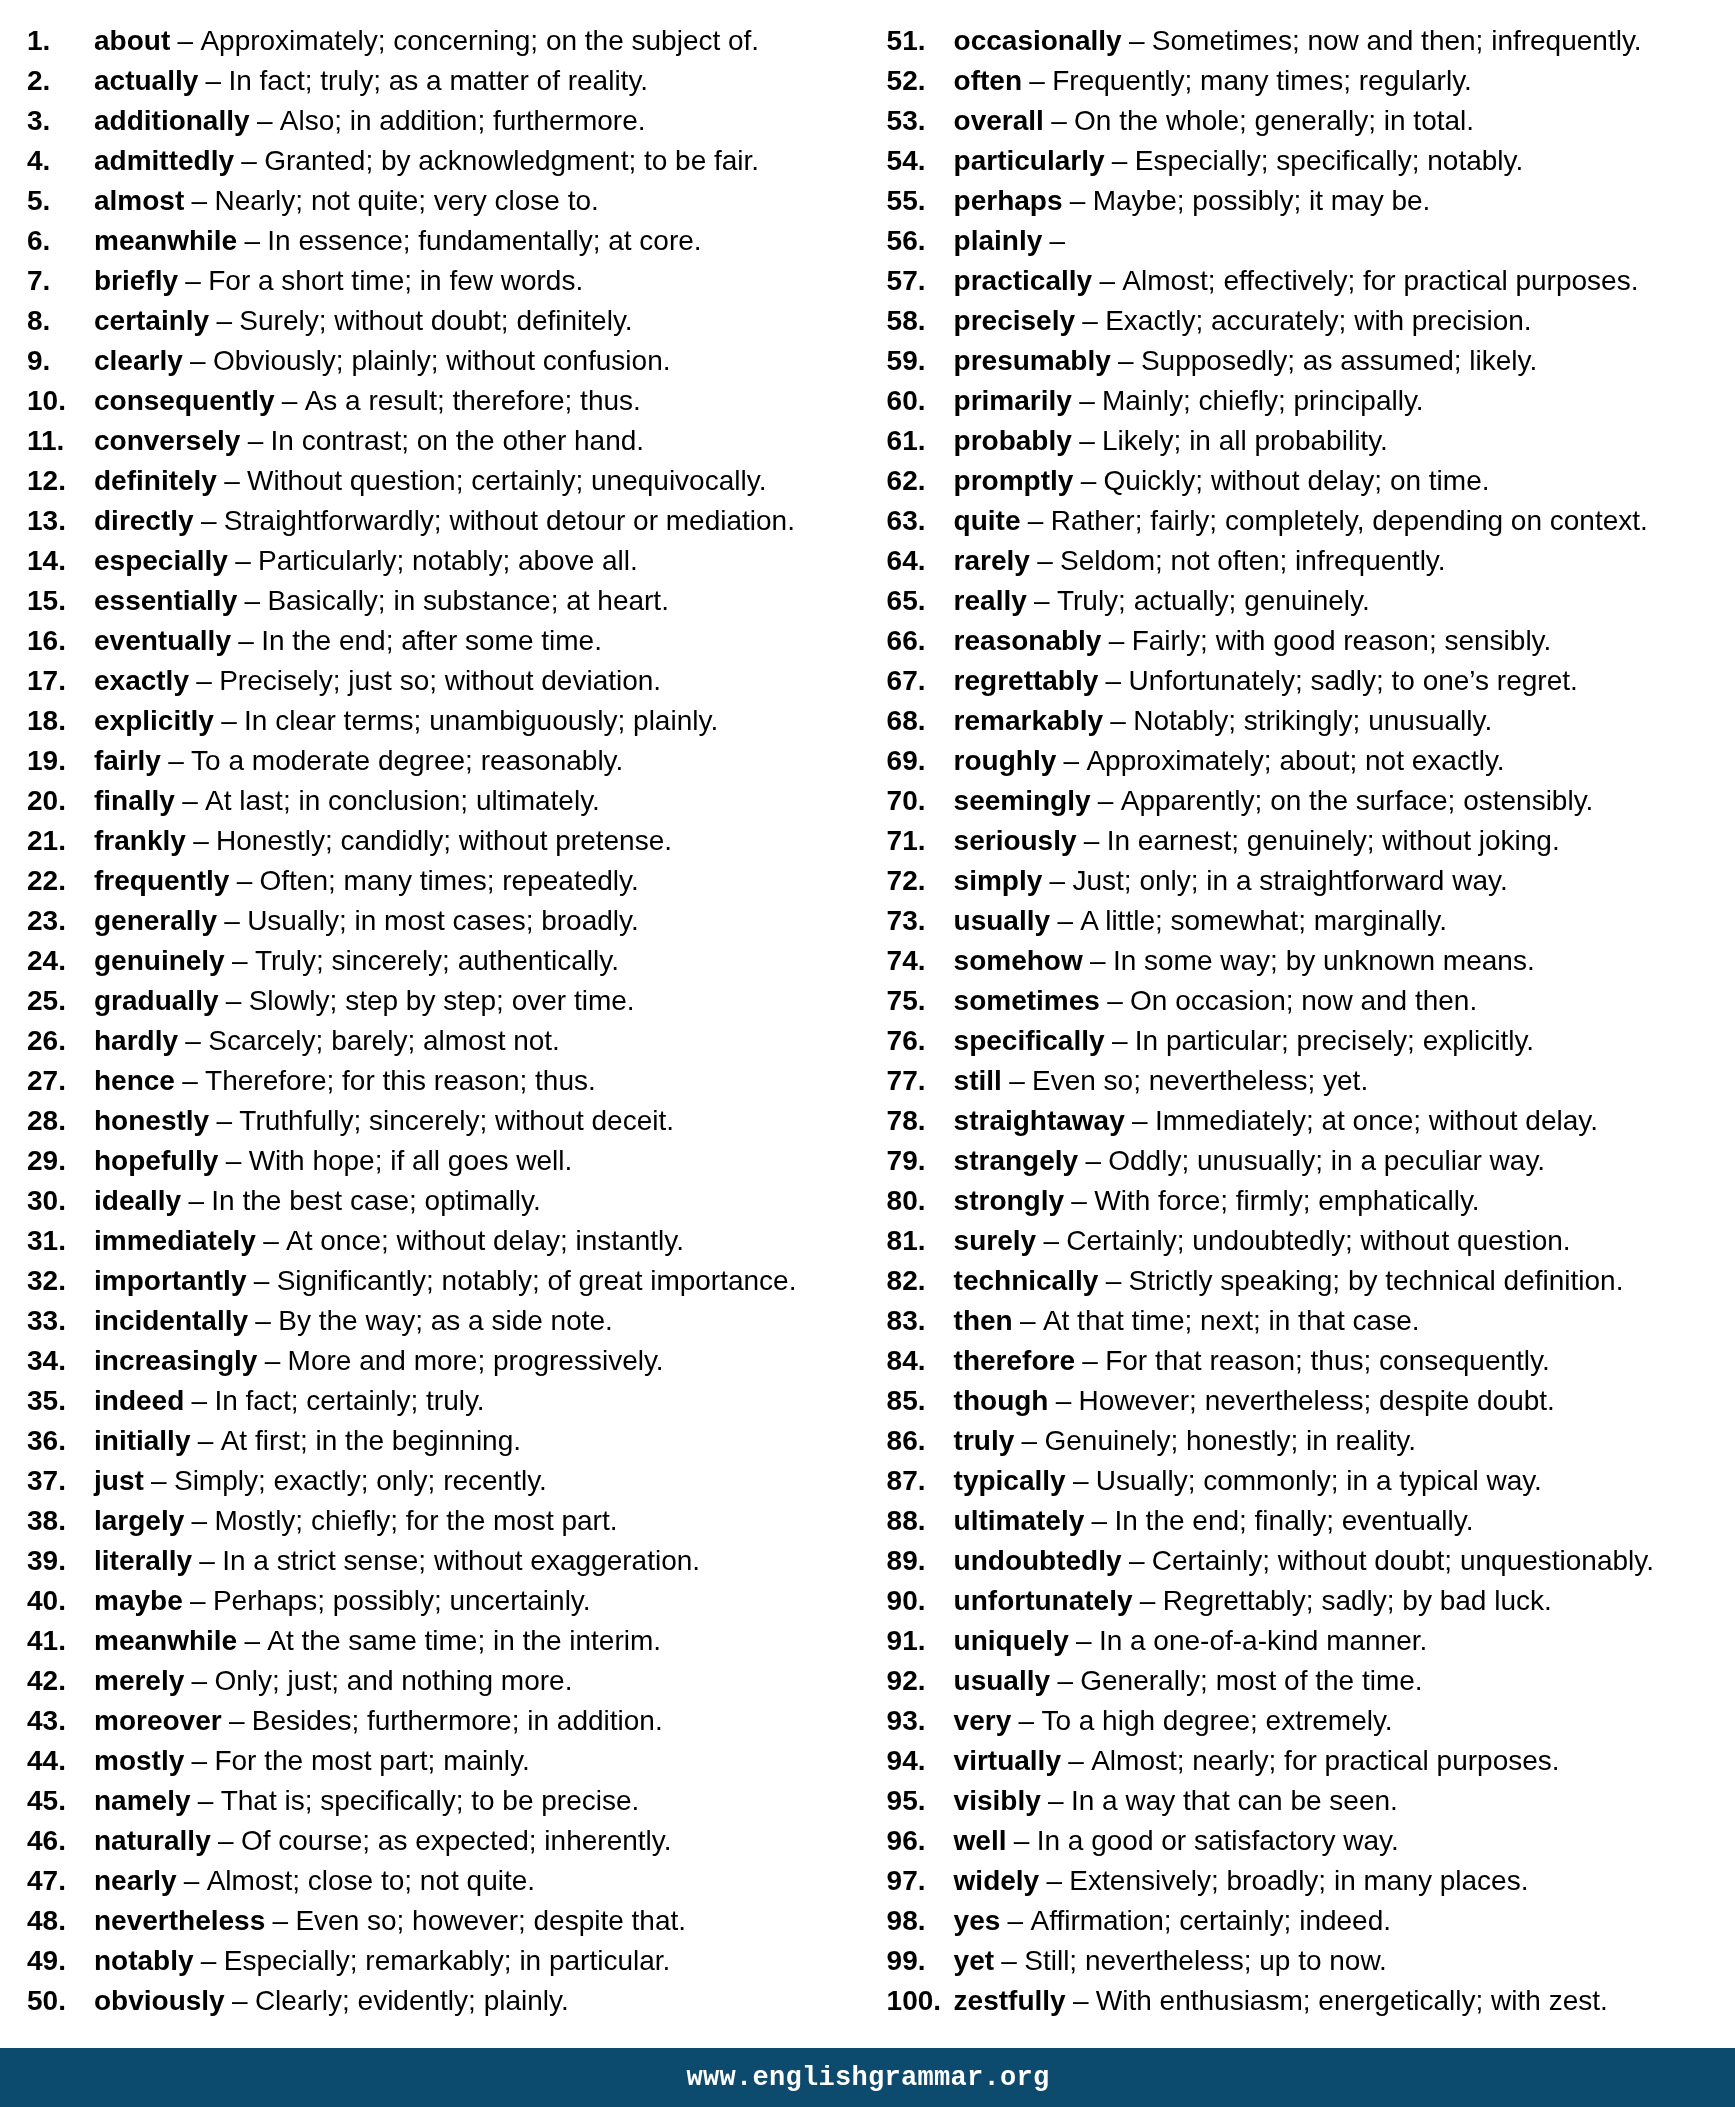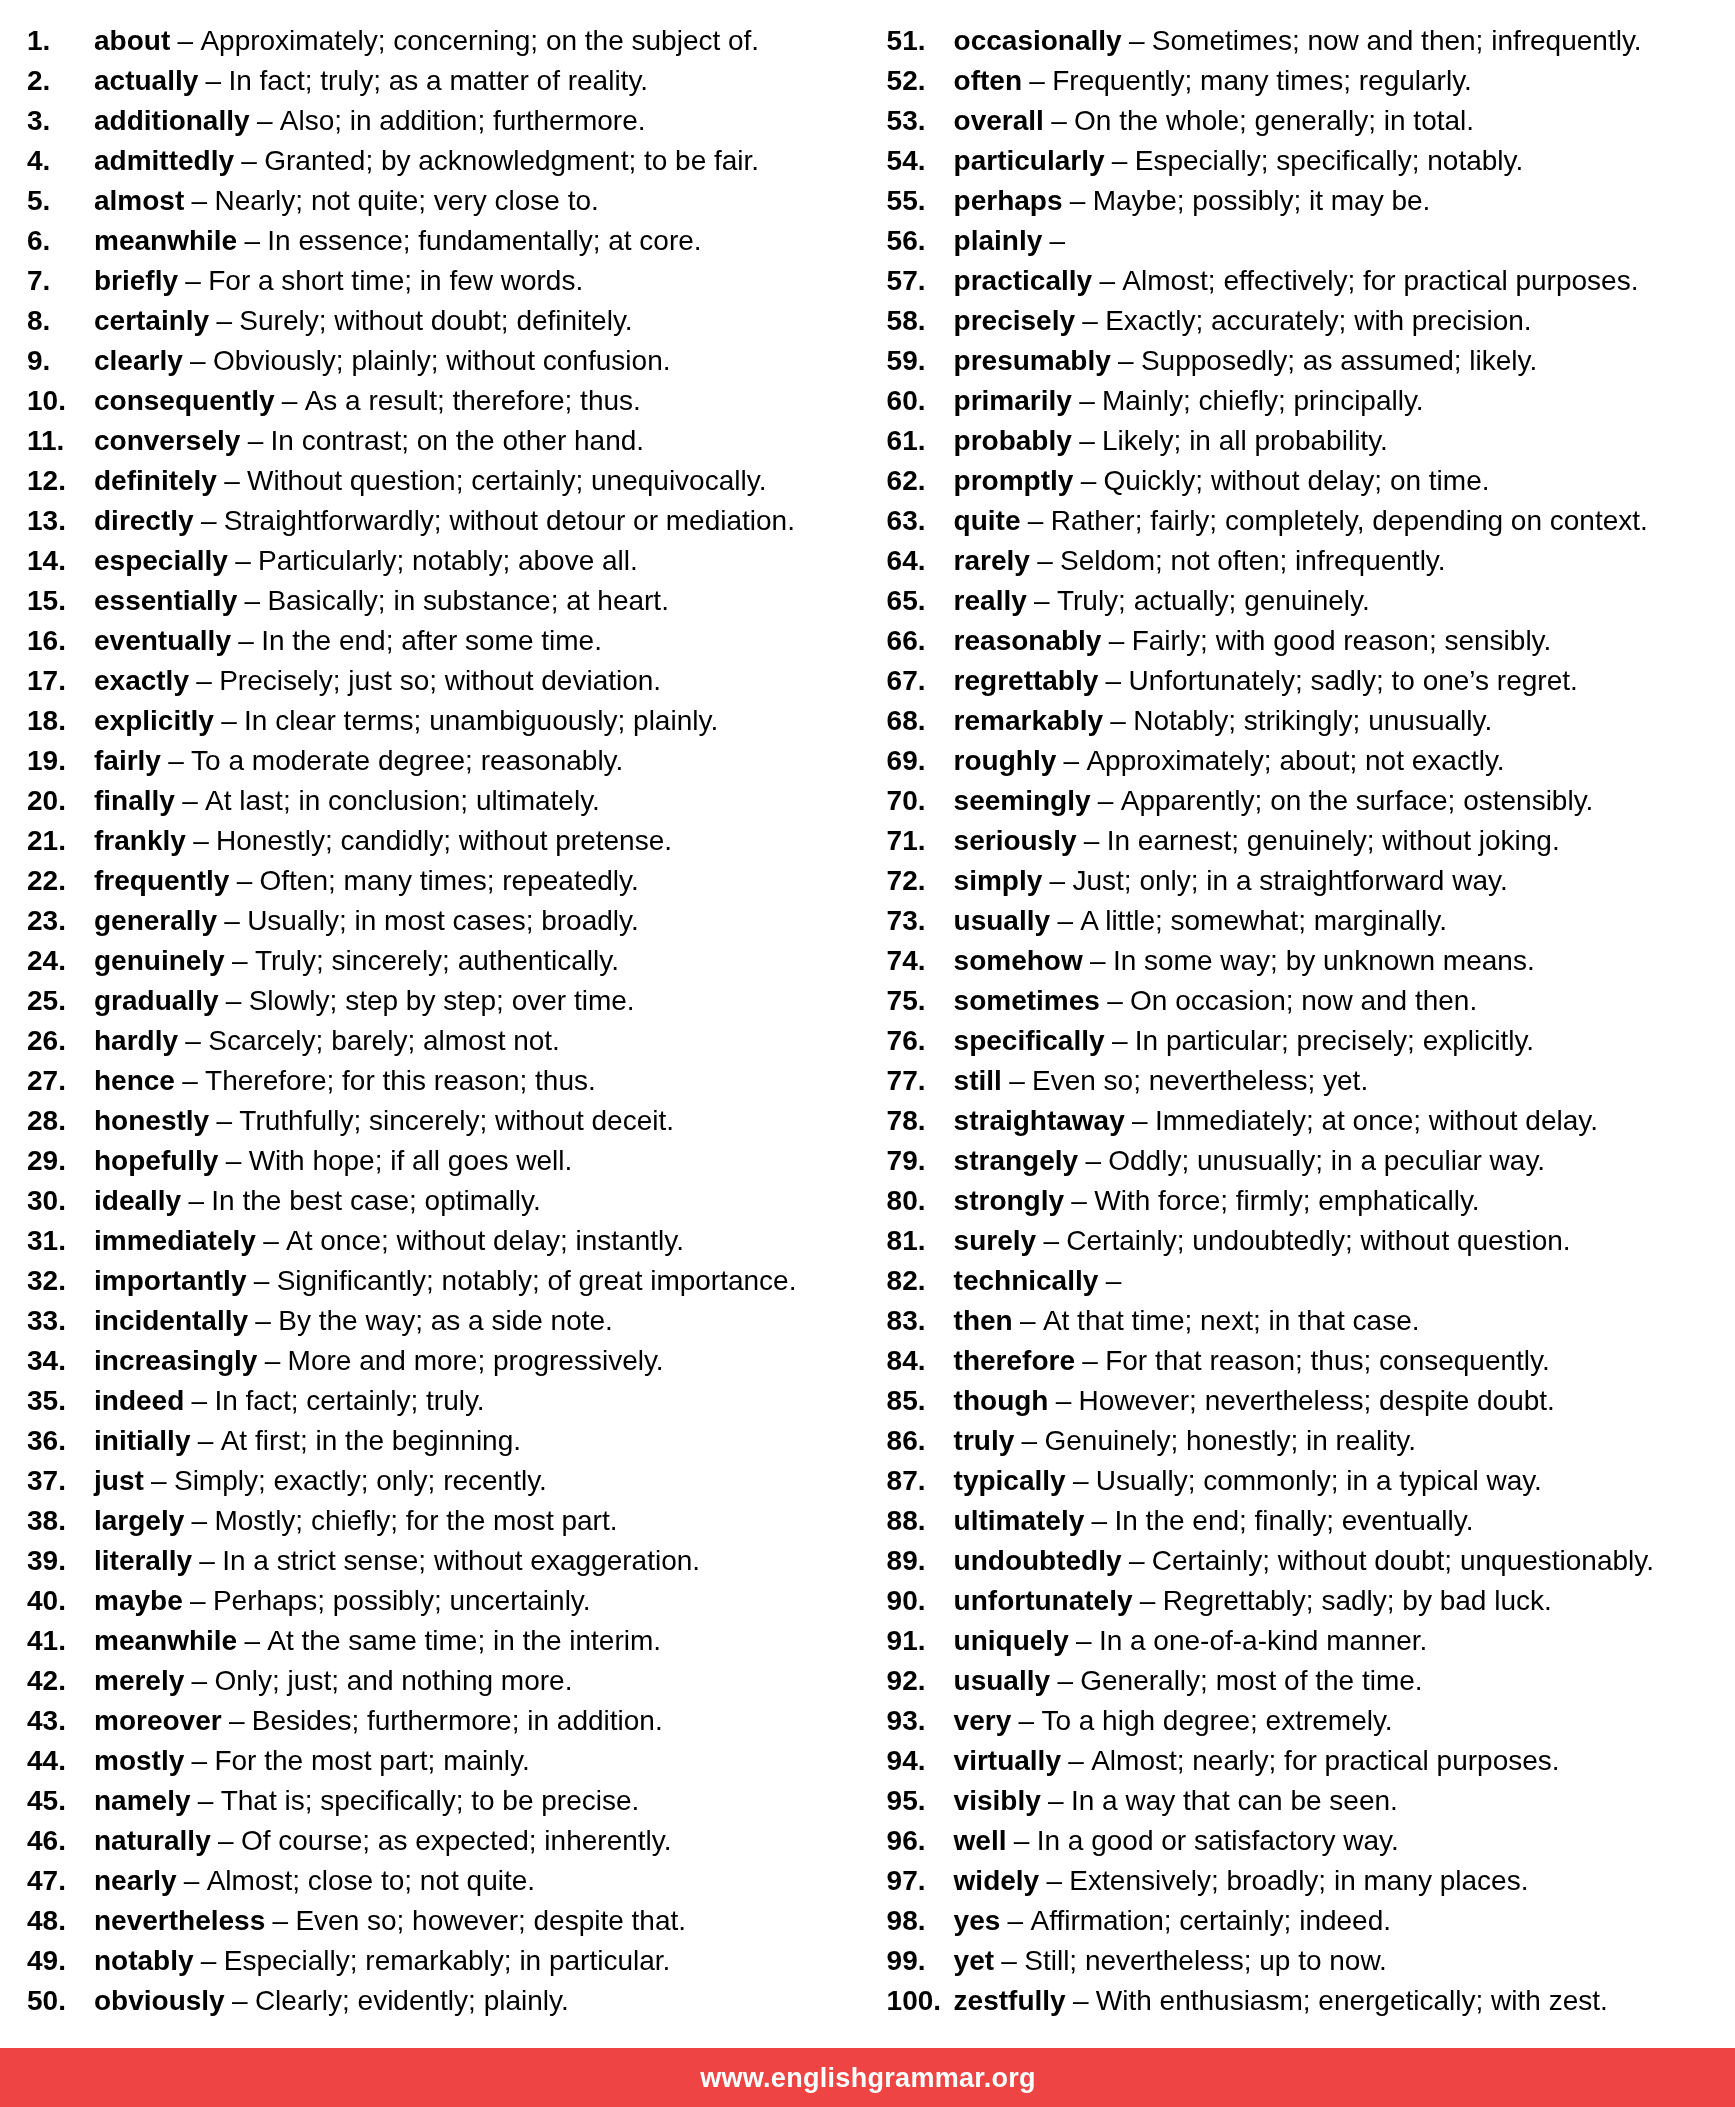--- a/index.html
+++ b/index.html
@@ -629,20 +629,21 @@
     <span class="num">81.</span>
     <span class="word">surely</span>
     <span class="dash">–</span>
     <span class="def">Certainly; undoubtedly; without question.</span>
   </div>
 
   <div class="item">
     <span class="num">82.</span>
     <span class="word">technically</span>
     <span class="dash">–</span>
+    <span class="def">Strictly speaking; by technical definition.</span>
   </div>
 
   <div class="item">
     <span class="num">83.</span>
     <span class="word">then</span>
     <span class="dash">–</span>
     <span class="def">At that time; next; in that case.</span>
   </div>
 
   <div class="item">
@@ -758,17 +759,17 @@
   </div>
 
   <div class="item">
     <span class="num">100.</span>
     <span class="word">zestfully</span>
     <span class="dash">–</span>
     <span class="def">With enthusiasm; energetically; with zest.</span>
   </div>
 </div>
   </div>
-  <div class="footer" style="background: #ef4444;">
+  <div class="footer" style="background: #0c4a6e; font-family: Liberation Mono, monospace;">
     <span class="footer-url" style="color: rgb(255, 255, 255);">www.englishgrammar.org</span>
   </div>
 </div>
 
 
 </body></html>

